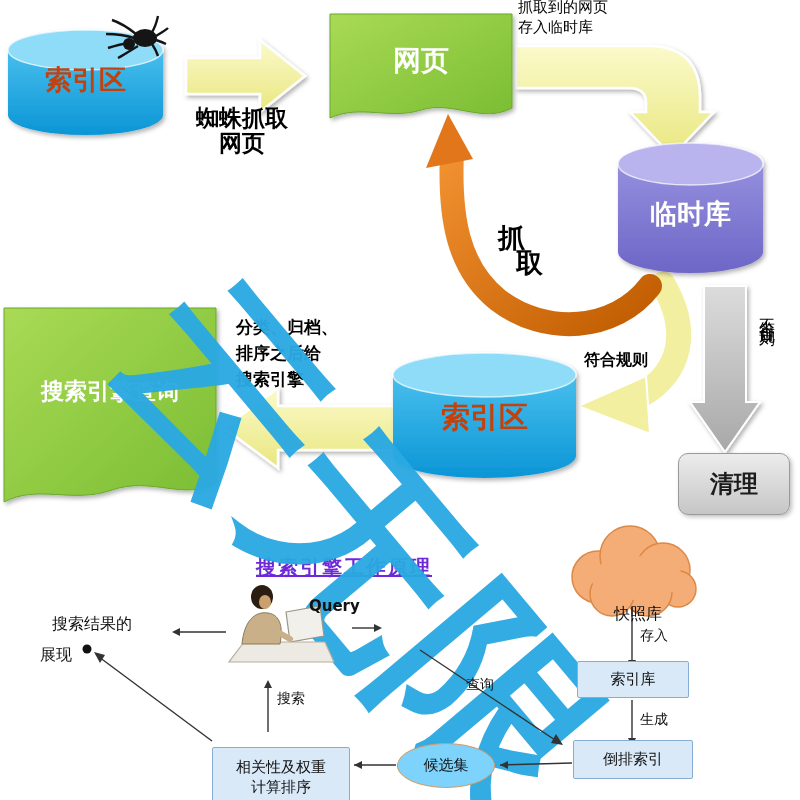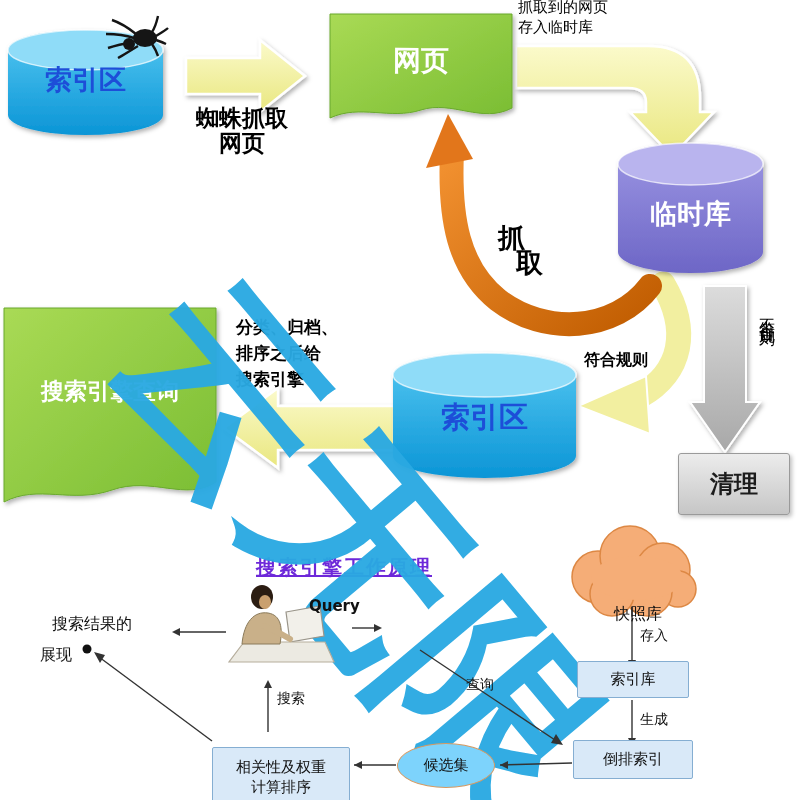--- a/index.html
+++ b/index.html
@@ -7,37 +7,37 @@
   #stage {
     position:relative; width:800px; height:800px; background:#ffffff;
     overflow:hidden; font-family:"DejaVu Sans", sans-serif; color:#111;
   }
   .svg-layer { position:absolute; left:0; top:0; width:800px; height:800px; pointer-events:none; }
   .layer-top   { z-index:2; }
   .layer-bottom{ z-index:5; }
 
   
   .shape-label { position:absolute; text-align:center; font-weight:bold; z-index:3; }
-  .lbl-cyl-blue   { color:#1d4ed8; font-size:27px; }
+  .lbl-cyl-blue   { color:#c2410c; font-size:27px; }
   .lbl-cyl-purple { color:#ffffff; font-size:27px; }
   .lbl-doc        { color:#ffffff; font-size:28px; }
 
   
   .note { position:absolute; z-index:3; color:#000; }
   .note-bold { font-weight:bold; }
 
   .vertical-label {
     position:absolute; z-index:3; writing-mode:vertical-rl; font-size:16px;
     letter-spacing:3px; color:#000;
   }
 
   .clean-box {
     position:absolute; left:678px; top:453px; width:112px; height:62px; z-index:3;
     background:linear-gradient(#ececec,#c6c6c6); border:1px solid #9a9a9a;
-    border-radius:3px; display:flex; align-items:center; justify-content:center;
+    border-radius:10px; display:flex; align-items:center; justify-content:center;
     font-size:24px; font-weight:bold; color:#1c1c1c;
     box-shadow:2px 2px 4px rgba(0,0,0,.25);
   }
 
   .watermark {
     position:absolute; left:30px; top:425px; width:660px; z-index:4;
     text-align:center; font-size:205px; font-weight:bold; line-height:1.18;
     color:#2aa9e2; opacity:.96; transform:rotate(50deg); pointer-events:none;
     white-space:nowrap;
   }

